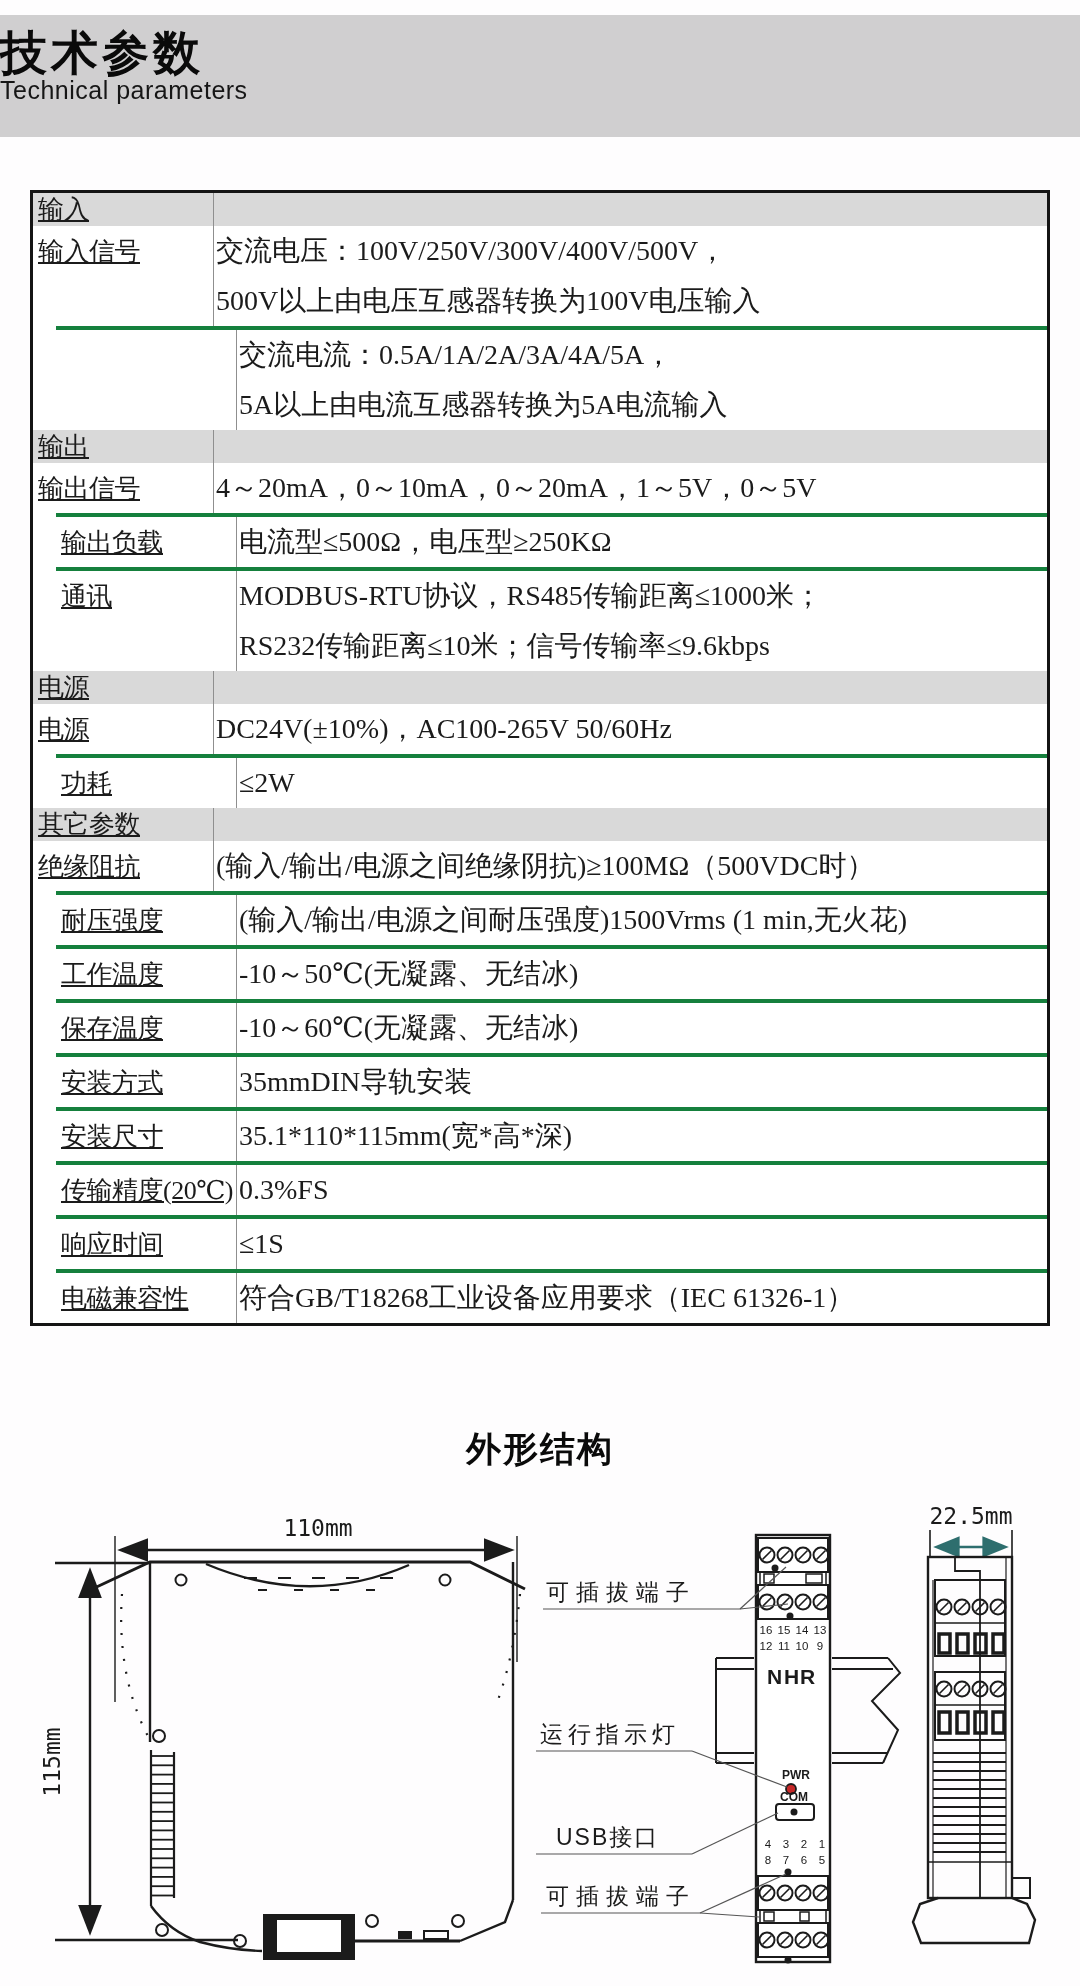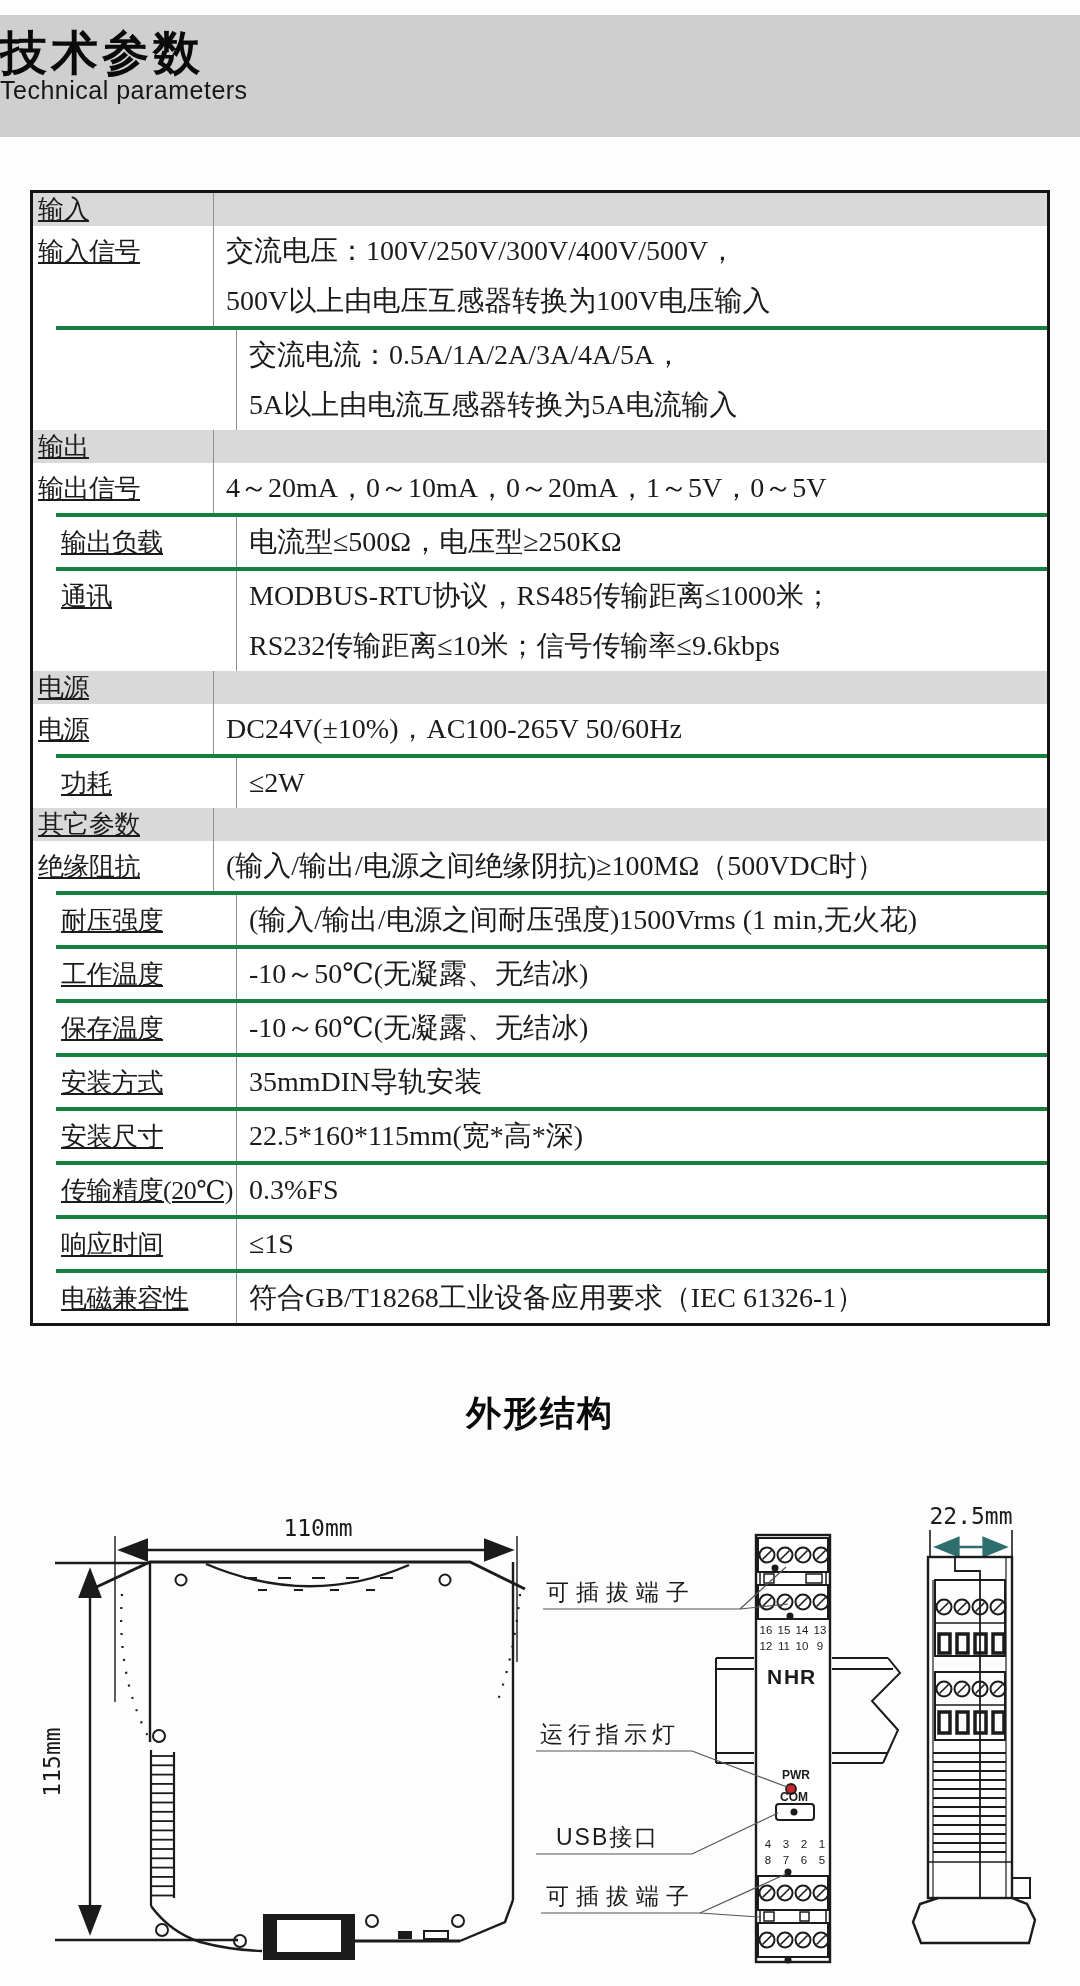--- a/index.html
+++ b/index.html
@@ -12,26 +12,26 @@
   
   .spec-table{position:absolute;left:30px;top:190px;width:1014px;border:3px solid #141414;
               font-family:"Liberation Serif","DejaVu Serif",serif;background:#fff;}
   .trow{display:flex;align-items:stretch;}
   .trow.normal + .trow.normal{border-top:4px solid #15803d;margin-left:23px;}
   .trow.section{height:33px;background:#d9d9d9;}
   .cell-label{flex:0 0 175px;width:175px;padding-left:5px;font-size:26px;letter-spacing:-0.5px;
               display:flex;flex-direction:column;justify-content:flex-start;white-space:nowrap;text-decoration:underline;}
   .cell-label span{height:50px;display:flex;align-items:center;}
   .trow.section .cell-label span{height:33px;}
-  .cell-value{flex:1;border-left:1px solid #8f8f8f;padding-left:12px;font-size:28px;
+  .cell-value{flex:1;border-left:1px solid #8f8f8f;padding-left:2px;font-size:28px;
               display:flex;flex-direction:column;justify-content:center;}
   .trow.normal{min-height:50px;}
   .vline{height:50px;display:flex;align-items:center;white-space:nowrap;}
   
-  .outline-title{position:absolute;left:0;top:1390px;width:1080px;text-align:center;
+  .outline-title{position:absolute;left:0;top:1426px;width:1080px;text-align:center;
                  font-size:35px;font-weight:700;color:#0a0a0a;letter-spacing:2px;}
   svg.drawings{position:absolute;left:0;top:1400px;}
   svg text{fill:#1b1b1b;stroke:none;}
   .dimtxt{font-family:"DejaVu Sans Mono","Liberation Mono",monospace;font-size:23px;}
   .cnlabel{font-family:"Liberation Sans",sans-serif;font-size:23px;}
   .tnum{font-family:"Liberation Sans",sans-serif;font-size:11.5px;text-anchor:middle;}
   .smbold{font-family:"Liberation Sans",sans-serif;font-size:12px;font-weight:700;text-anchor:middle;}
   .brand{font-family:"Liberation Sans",sans-serif;font-size:21px;font-weight:700;}
 </style>
 </head>
@@ -166,21 +166,21 @@
         </div>
         <div class="cell-value">
           <div class="vline">35mmDIN导轨安装</div>
         </div>
       </div>
       <div class="trow normal">
         <div class="cell-label">
           <span>安装尺寸</span>
         </div>
         <div class="cell-value">
-          <div class="vline">22.5*160*115mm(宽*高*深)</div>
+          <div class="vline">35.1*110*115mm(宽*高*深)</div>
         </div>
       </div>
       <div class="trow normal">
         <div class="cell-label">
           <span>传输精度(20℃)</span>
         </div>
         <div class="cell-value">
           <div class="vline">0.3%FS</div>
         </div>
       </div>

